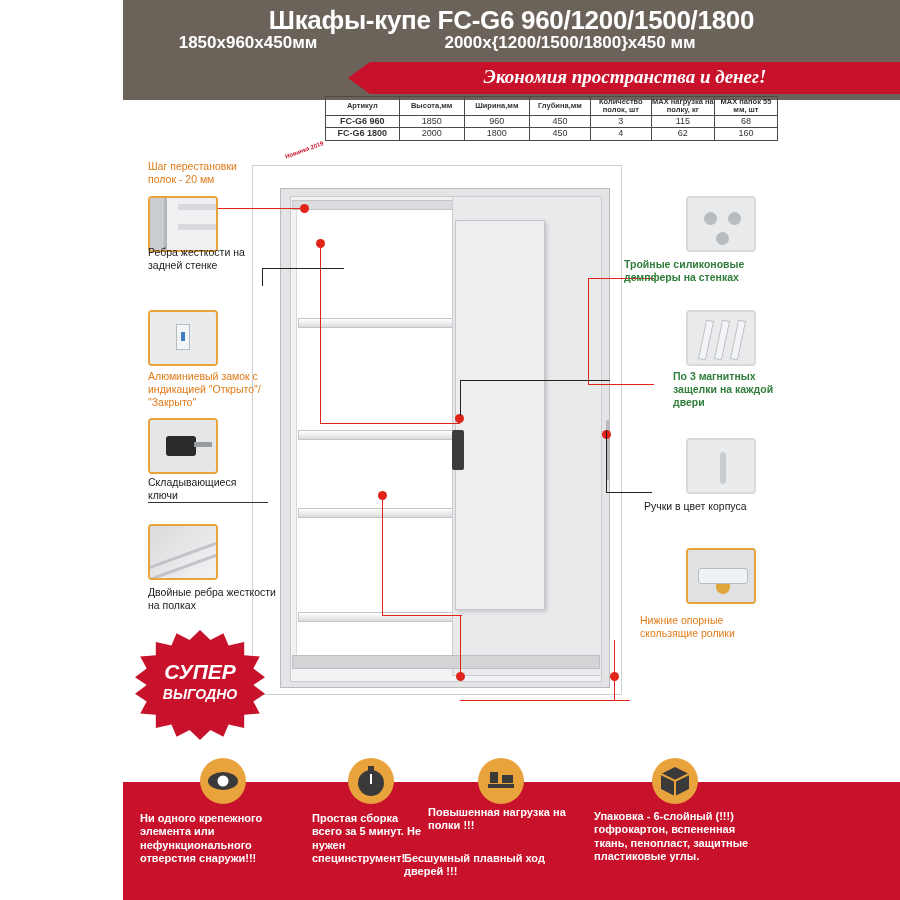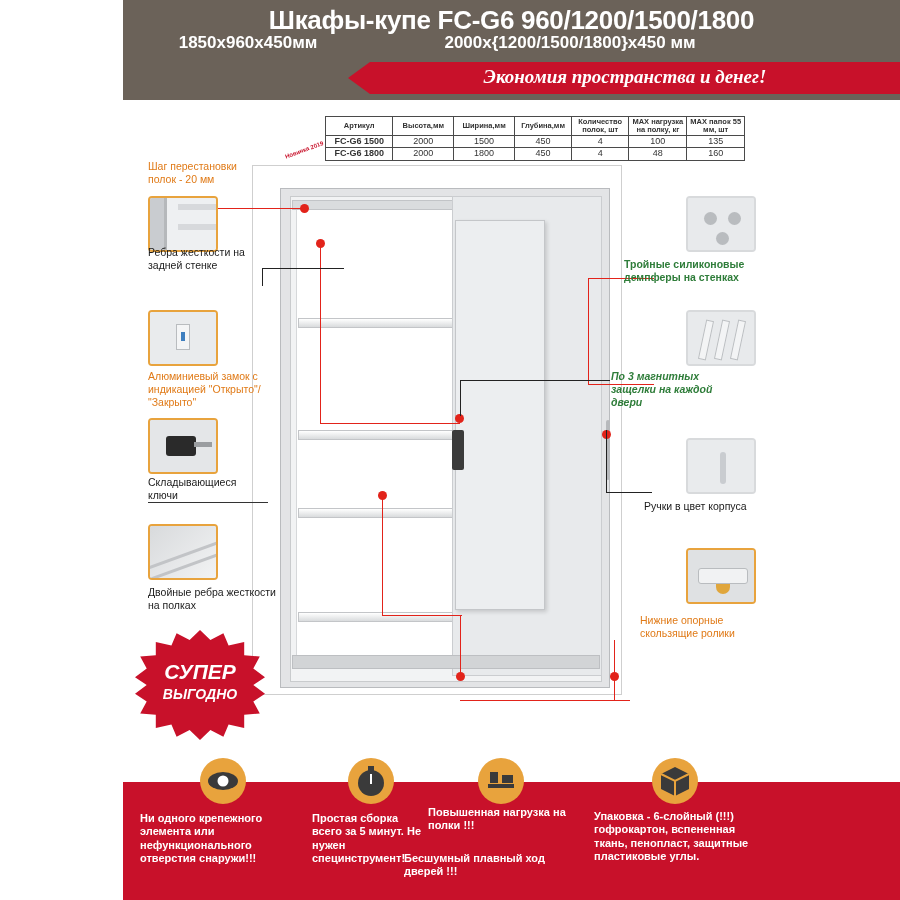--- a/index.html
+++ b/index.html
@@ -38,21 +38,21 @@
     border-top:16px solid transparent; border-bottom:16px solid transparent;
     border-right:22px solid #c8112a;
   }
   .ribbon-text {
     position:absolute; left:0; top:4px; width:510px; text-align:center;
     color:#ffffff; font-size:19px; font-style:italic; font-weight:bold;
     font-family:"Liberation Serif", serif;
   }
   
   .spec-table {
-    position:absolute; left:325px; top:116px; width:420px;
+    position:absolute; left:325px; top:96px; width:453px;
     border-collapse:collapse;
     font-size:8px; color:#333;
   }
   .spec-table th, .spec-table td {
     border:1px solid #4a4a4a;
     text-align:center; padding:1px 0;
     line-height:1.05;
   }
   .spec-table th { font-weight:bold; font-size:7.5px; }
   .spec-table td { font-size:9px; }
@@ -187,35 +187,35 @@
       <th style="width:62px">Высота,мм</th>
       <th style="width:62px">Ширина,мм</th>
       <th style="width:58px">Глубина,мм</th>
       <th style="width:58px">Количество полок, шт</th>
       <th style="width:60px">MAX нагрузка на полку, кг</th>
       <th style="width:60px">MAX папок 55 мм, шт</th>
     </tr>
   </thead>
   <tbody>
     <tr>
-      <td class="art">FC-G6 1500</td>
-      <td>2000</td>
-      <td>1500</td>
+      <td class="art">FC-G6 960</td>
+      <td>1850</td>
+      <td>960</td>
       <td>450</td>
-      <td>4</td>
-      <td>100</td>
-      <td>135</td>
+      <td>3</td>
+      <td>115</td>
+      <td>68</td>
     </tr>
     <tr>
       <td class="art">FC-G6 1800</td>
       <td>2000</td>
       <td>1800</td>
       <td>450</td>
       <td>4</td>
-      <td>48</td>
+      <td>62</td>
       <td>160</td>
     </tr>
   </tbody>
 </table>
 
 <div class="photo-frame"></div>
 <div class="cab-outer"></div>
 <div class="cab-inner"></div>
 <div class="cab-interior"></div>
 <div class="rail-top"></div>
@@ -302,21 +302,21 @@
 </div>
 <div class="callout-label green" style="left:624px; top:258px; width:140px;">Тройные силиконовые демпферы на стенках</div>
 
 <div class="thumb plain" style="left:686px; top:310px;">
   <div class="thumb-inner" style="background:#e8eaec;">
     <div style="position:absolute;left:14px;top:8px;width:8px;height:40px;background:#f3f4f5;border:1px solid #bcbfc2;transform:rotate(12deg);"></div>
     <div style="position:absolute;left:30px;top:8px;width:8px;height:40px;background:#f3f4f5;border:1px solid #bcbfc2;transform:rotate(12deg);"></div>
     <div style="position:absolute;left:46px;top:8px;width:8px;height:40px;background:#f3f4f5;border:1px solid #bcbfc2;transform:rotate(12deg);"></div>
   </div>
 </div>
-<div class="callout-label green" style="left:611px; top:370px; width:120px;font-style:italic;">По 3 магнитных защелки на каждой двери</div>
+<div class="callout-label green" style="left:673px; top:370px; width:120px;">По 3 магнитных защелки на каждой двери</div>
 
 <div class="thumb plain" style="left:686px; top:438px;">
   <div class="thumb-inner" style="background:#e9ebed;">
     <div style="position:absolute;left:32px;top:12px;width:6px;height:32px;background:#c9ccd0;border-radius:3px;"></div>
   </div>
 </div>
 <div class="callout-label" style="left:644px; top:500px; width:130px;">Ручки в цвет корпуса</div>
 
 <div class="thumb" style="left:686px; top:548px;">
   <div class="thumb-inner" style="background:#dfe1e3;">

